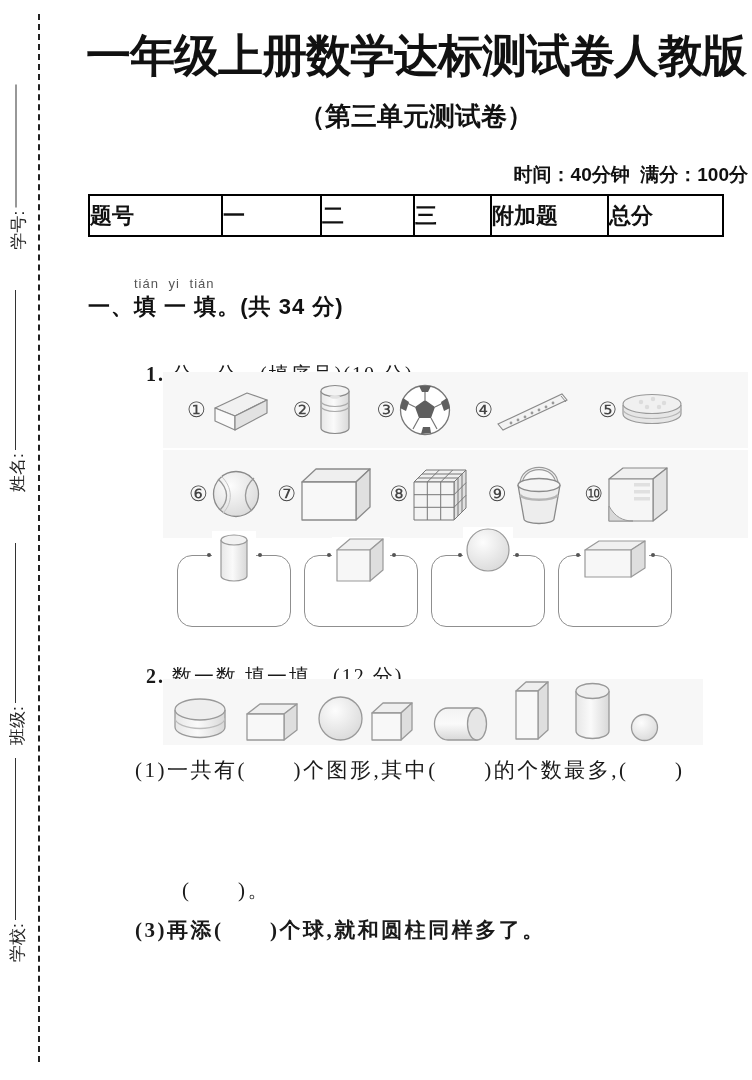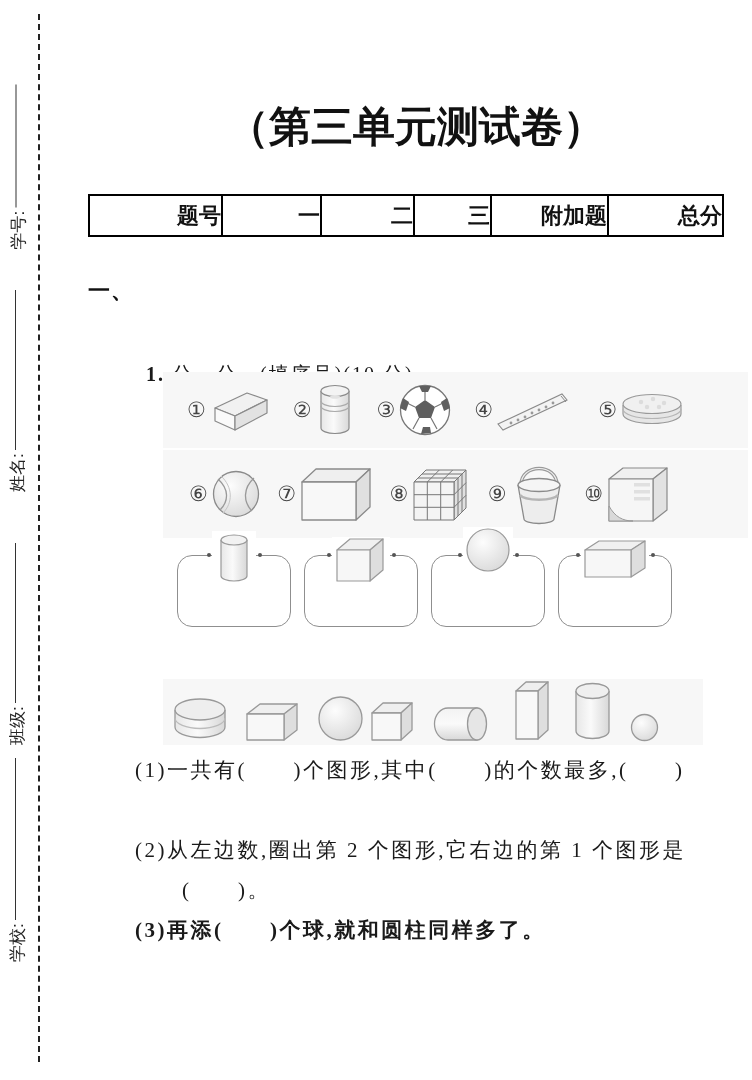--- a/index.html
+++ b/index.html
@@ -7,26 +7,26 @@
         font-family:"Liberation Sans",sans-serif;color:#111;}
   
   .cutline{position:absolute;left:38px;top:14px;height:1048px;border-left:2.5px dashed #222;}
   .side-field{position:absolute;height:22px;display:flex;align-items:center;
               transform:rotate(-90deg);font-size:17px;color:#222;white-space:nowrap;}
   .side-line{flex:1;border-bottom:1.6px solid #333;margin:0 0 3px 3px;}
   
   .title{position:absolute;left:84px;top:26px;width:664px;text-align:center;
          font-size:45px;font-weight:bold;letter-spacing:-1px;white-space:nowrap;}
   .subtitle{position:absolute;left:84px;top:99px;width:664px;text-align:center;
-            font-size:42px;font-weight:bold;white-space:pre;}
+            font-size:26px;font-weight:bold;white-space:pre;}
   .meta{position:absolute;left:84px;top:162px;width:664px;text-align:right;
         font-size:19px;font-weight:bold;white-space:pre;}
   
   table.score{position:absolute;left:88px;top:194px;border-collapse:collapse;table-layout:fixed;}
-  table.score td{border:2px solid #000;text-align:right;font-size:22px;font-weight:bold;
+  table.score td{border:2px solid #000;text-align:left;font-size:22px;font-weight:bold;
                  padding:0;height:39px;}
   table.score tr.r2 td{height:41px;}
   
   .sec-heading{position:absolute;left:88px;top:276px;display:flex;align-items:flex-end;
                font-weight:bold;font-size:22px;letter-spacing:1px;white-space:pre;}
   .ruby{display:inline-flex;flex-direction:column;align-items:flex-start;}
   .pinyin{font-size:13px;font-weight:normal;color:#555;letter-spacing:1px;word-spacing:5px;
           font-family:"Liberation Sans",sans-serif;margin-bottom:1px;}
   .qtitle{position:absolute;left:118px;font-size:20px;letter-spacing:2px;white-space:pre;
           font-family:"Liberation Serif",serif;color:#1a1a1a;}
@@ -91,21 +91,23 @@
   </div>
   <div class="side-field" style="width:202px;left:-84px;top:633px;">
     <span>班级:</span>
       <span class="side-line"></span>
   </div>
   <div class="side-field" style="width:204px;left:-85px;top:849px;">
     <span>学校:</span>
       <span class="side-line"></span>
   </div>
 
+  <div class="title">一年级上册数学达标测试卷人教版</div>
   <div class="subtitle">（第三单元测试卷）</div>
+  <div class="meta">时间：40分钟  满分：100分</div>
 
   <table class="score">
     <colgroup>
         <col style="width:133px">
         <col style="width:99px">
         <col style="width:93px">
         <col style="width:77px">
         <col style="width:117px">
         <col style="width:115px">
       </colgroup>
@@ -115,21 +117,21 @@
       <td>一</td>
       <td>二</td>
       <td>三</td>
       <td>附加题</td>
       <td>总分</td>
     </tr>
   </tbody>
     </table>
 
   <div class="sec-heading">
-    <span>一、</span>
+    <span>一、</span><span class="ruby"><span class="pinyin">tián yi tián</span><span>填 一 填</span></span><span>。(共 34 分)</span>
   </div>
 
   <div class="qtitle" style="top:338px;">
     <span class="qnum">1.</span><span> 分一分。(填序号)(10 分)</span>
   </div>
 
   <div class="figure">
 
     <div class="obj-row row1">
       <div class="obj">
@@ -306,20 +308,23 @@
               <rect x="2" y="11" width="46" height="27" fill="#f7f7f7"></rect>
             </g>
           </svg>
         </span>
         <span class="bin-dot l"></span>
         <span class="bin-dot r"></span>
       </div>
     </div>
   </div>
 
+  <div class="qtitle" style="top:640px;">
+    <span class="qnum">2.</span><span> 数一数,填一填。(12 分)</span>
+  </div>
 
   <div class="shape-strip">
     <svg width="54" height="46" viewBox="0 0 54 46">
       <g stroke="#999" stroke-width="1.3">
         <path d="M2 14 L2 31 A25 10.5 0 0 0 52 31 L52 14" fill="url(#gCyl)"></path>
         <path d="M2 22 A25 10.5 0 0 0 52 22" fill="none" stroke="#bbb"></path>
         <ellipse cx="27" cy="13.5" rx="25" ry="10.5" fill="#eeeeee"></ellipse>
       </g>
     </svg>
     <svg width="54" height="40" viewBox="0 0 54 40">
@@ -355,17 +360,16 @@
         <path d="M2 9 L2 49 A16.5 7.5 0 0 0 35 49 L35 9" fill="url(#gCyl)"></path>
         <ellipse cx="18.5" cy="9" rx="16.5" ry="7.5" fill="#efefef"></ellipse>
       </g>
     </svg>
     <svg width="29" height="29" viewBox="0 0 29 29">
       <circle cx="14.5" cy="14.5" r="13" fill="url(#gSph)" stroke="#999" stroke-width="1.3"></circle>
     </svg>
   </div>
 
   <div class="qline" style="left:135px;top:756px;">(1)一共有(      )个图形,其中(      )的个数最多,(      )</div>
-  <div class="qline" style="left:135px;top:836px;">(2)从左边数,圈出第 2 个图形,它右边的第 1 个图形是</div>
   <div class="qline" style="left:182px;top:876px;">(      )。</div>
   <div class="qline" style="left:135px;top:916px;font-weight:bold;">(3)再添(      )个球,就和圆柱同样多了。</div>
 
 </div>
 
 </body></html>

